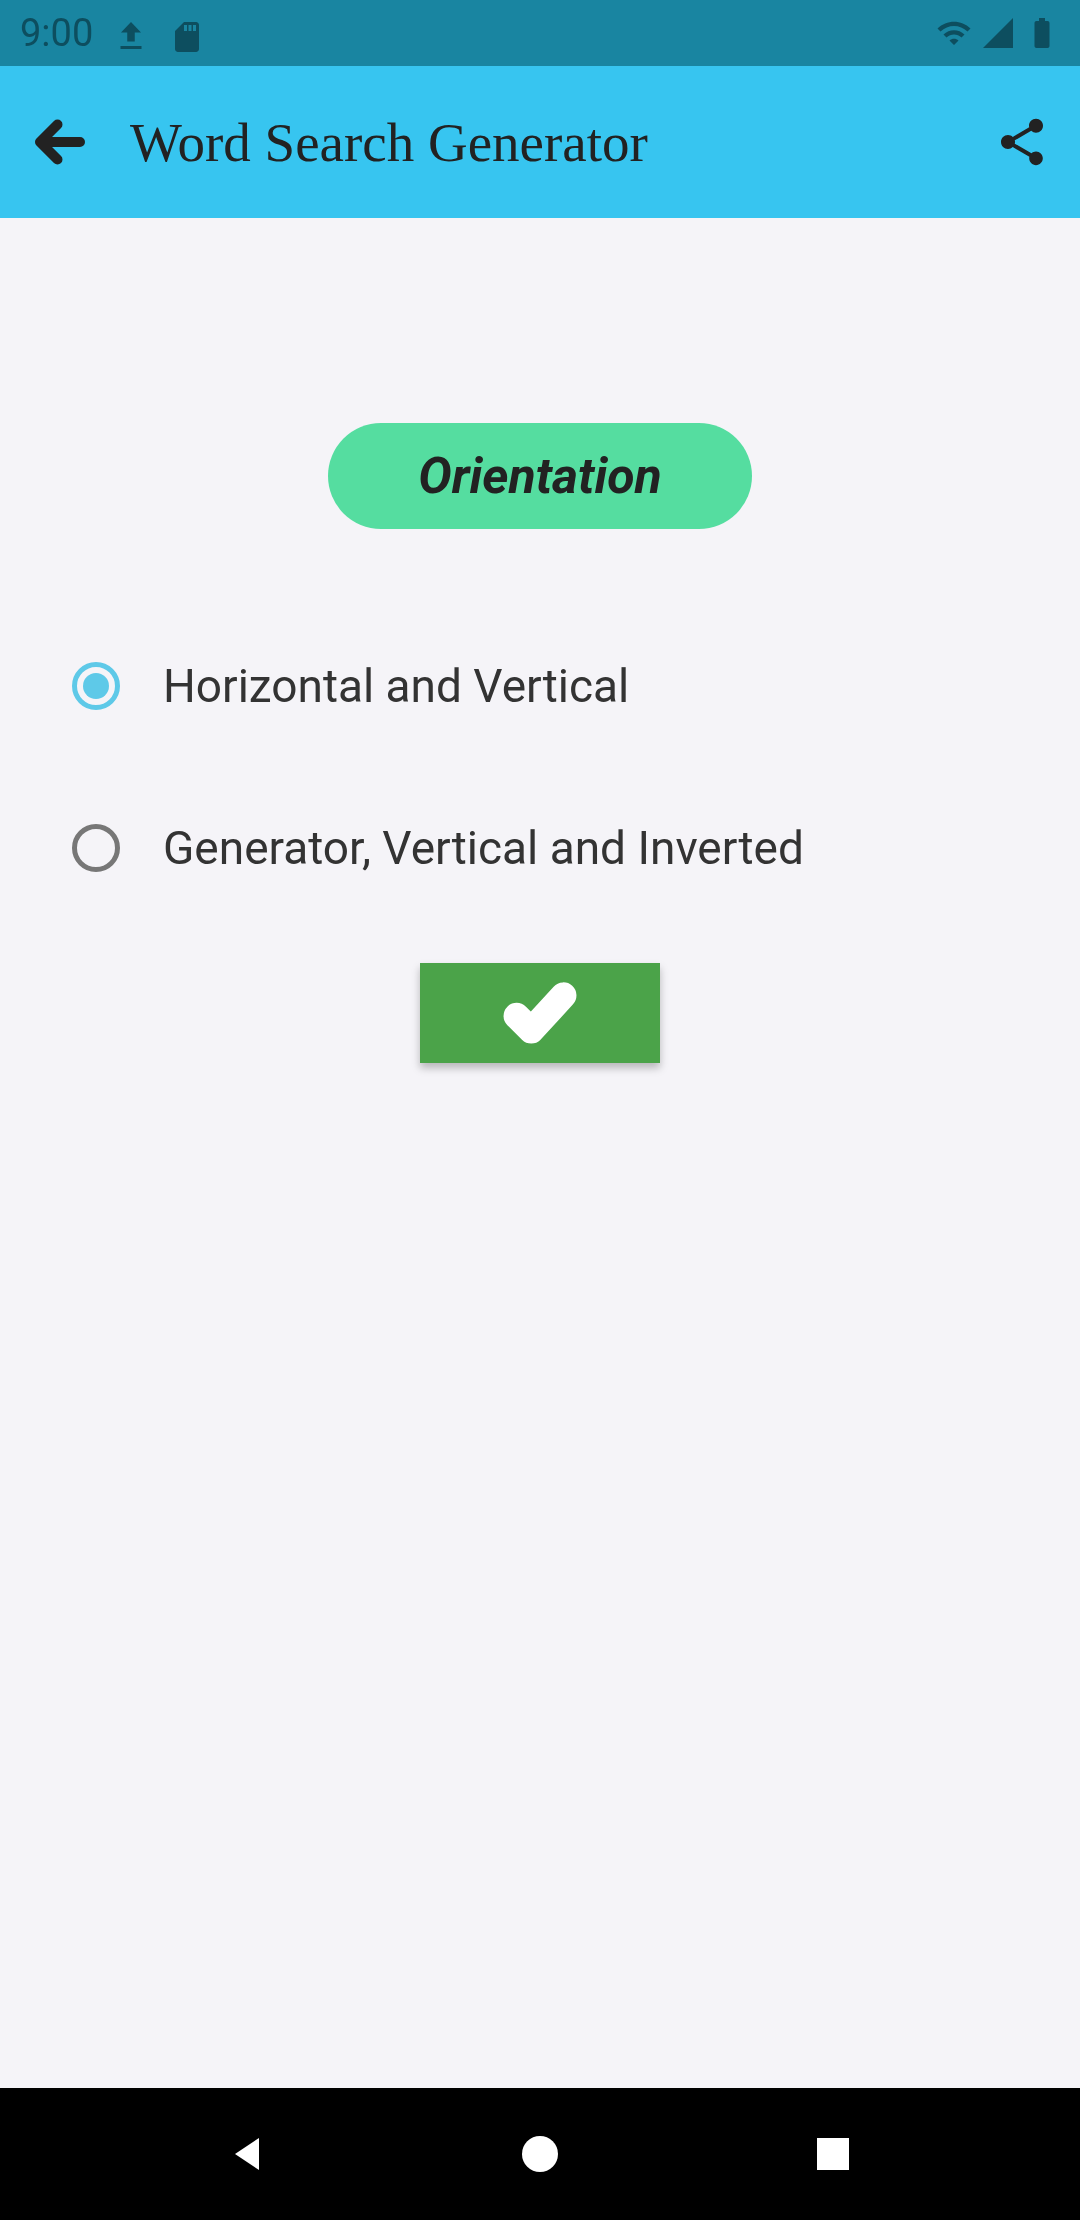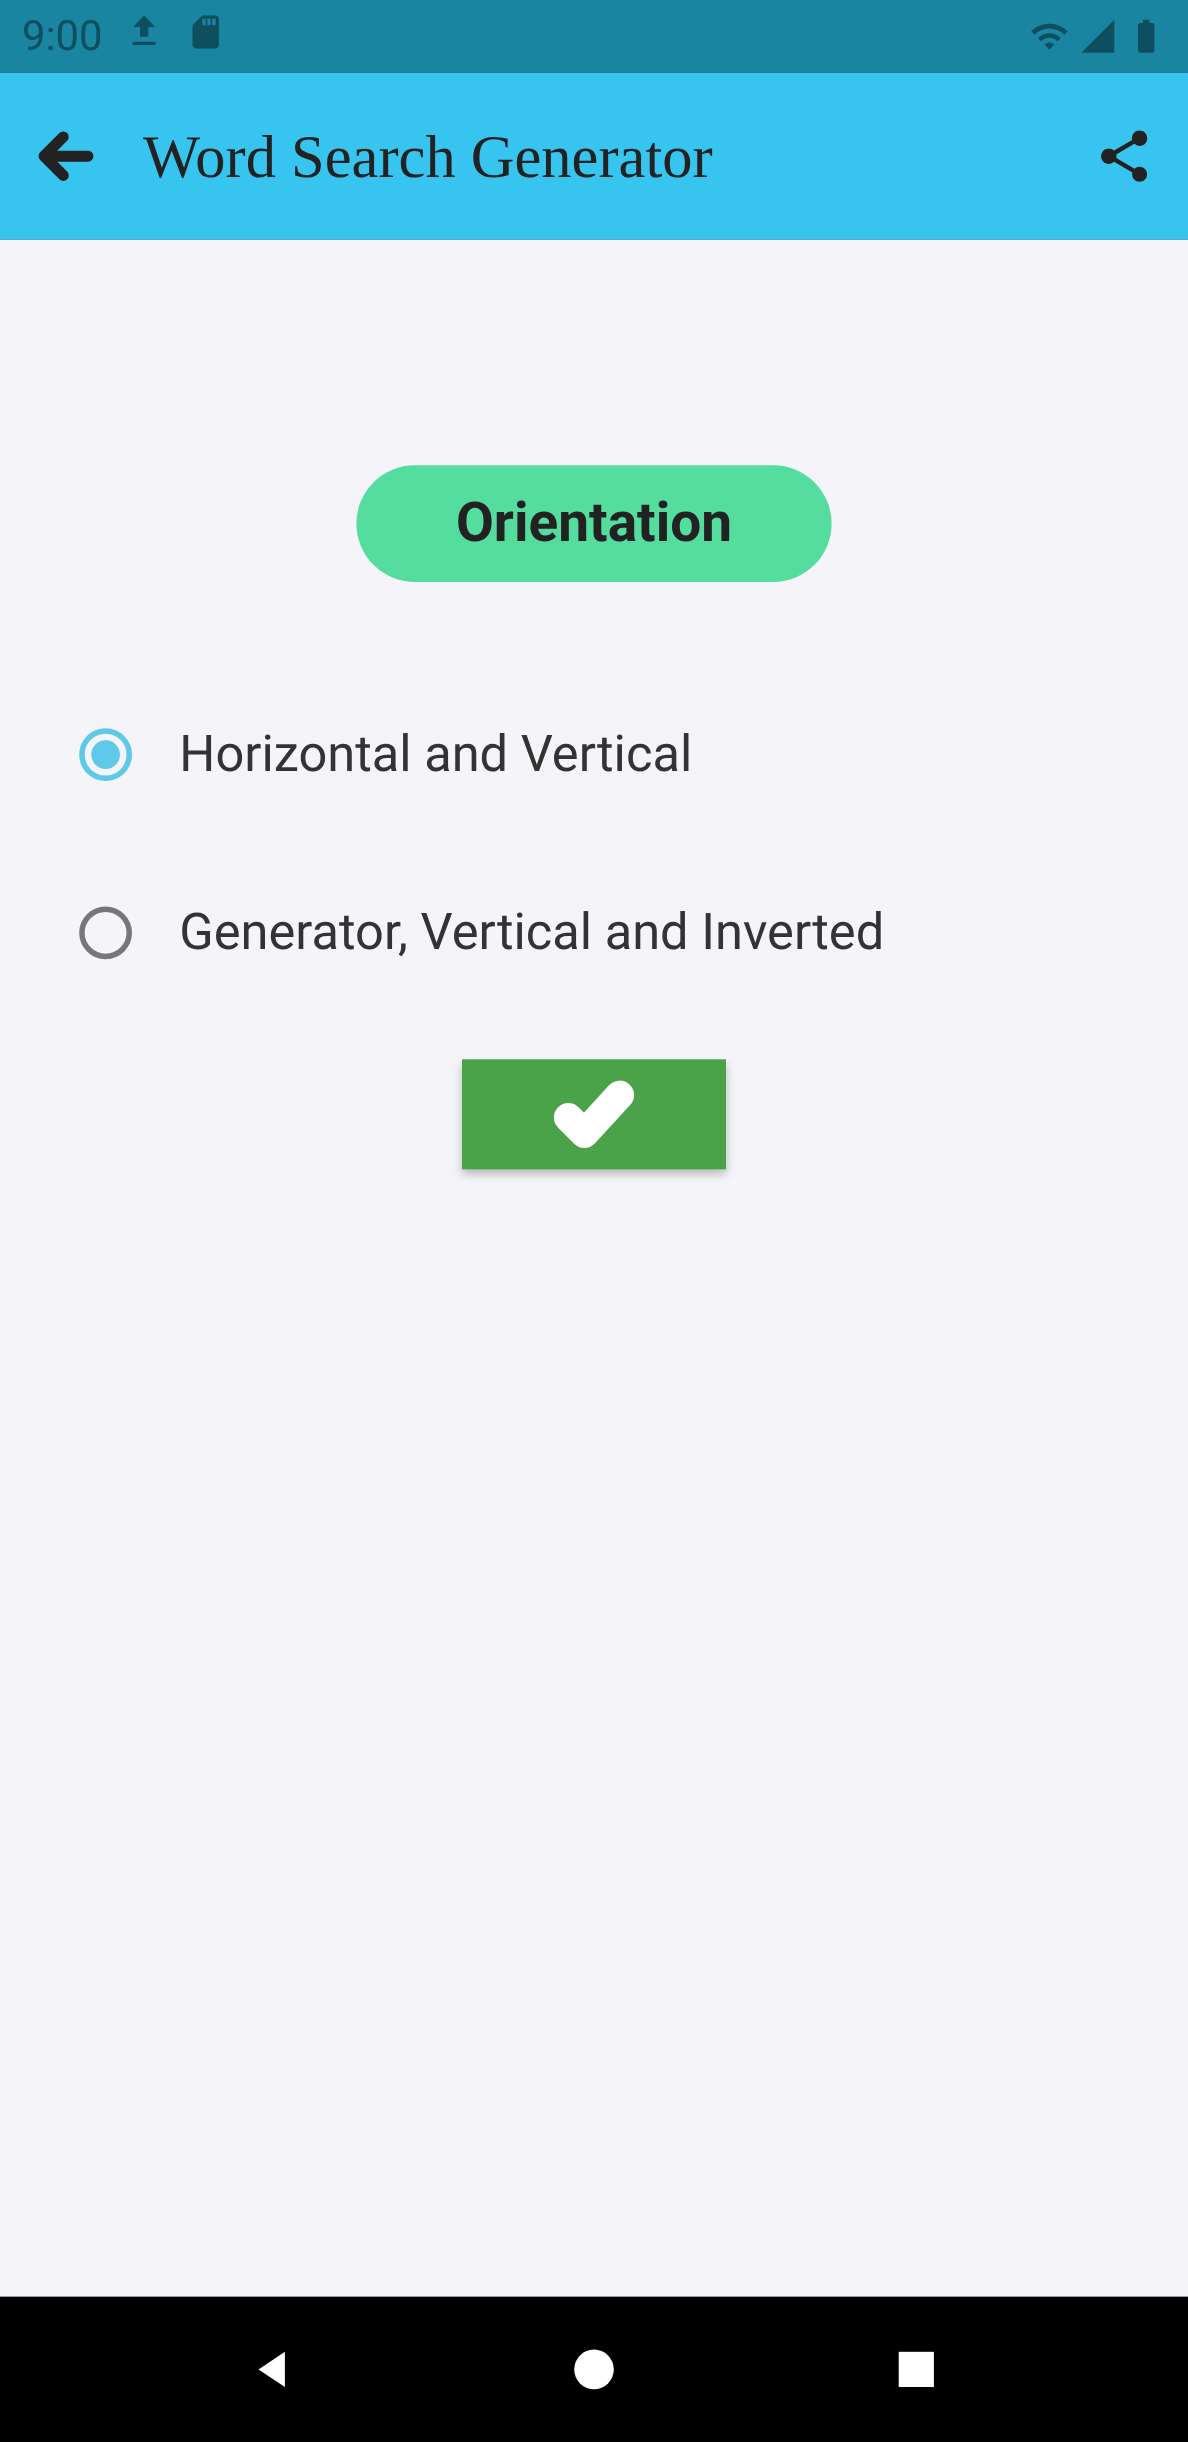--- a/index.html
+++ b/index.html
@@ -21,21 +21,21 @@
       background: #1985a1;
       display: flex;
       align-items: center;
       justify-content: space-between;
       padding: 0 20px;
       color: #0d4e5f;
     }
     
     .status-left {
       display: flex;
-      align-items: flex-start;
+      align-items: flex-end;
       gap: 20px;
     }
     
     .status-time {
       font-size: 38px;
       font-weight: 400;
     }
     
     .status-icon {
       width: 36px;
@@ -89,20 +89,21 @@
       align-items: center;
     }
     
     .orientation-pill {
       background: #55dda0;
       border-radius: 60px;
       padding: 24px 90px;
       font-size: 50px;
       font-weight: 700;
       color: #222;
+      font-style: italic;
     }
     
     .options {
       width: 100%;
       margin-top: 130px;
       padding: 0 72px;
     }
     
     .option-row {
       display: flex;

